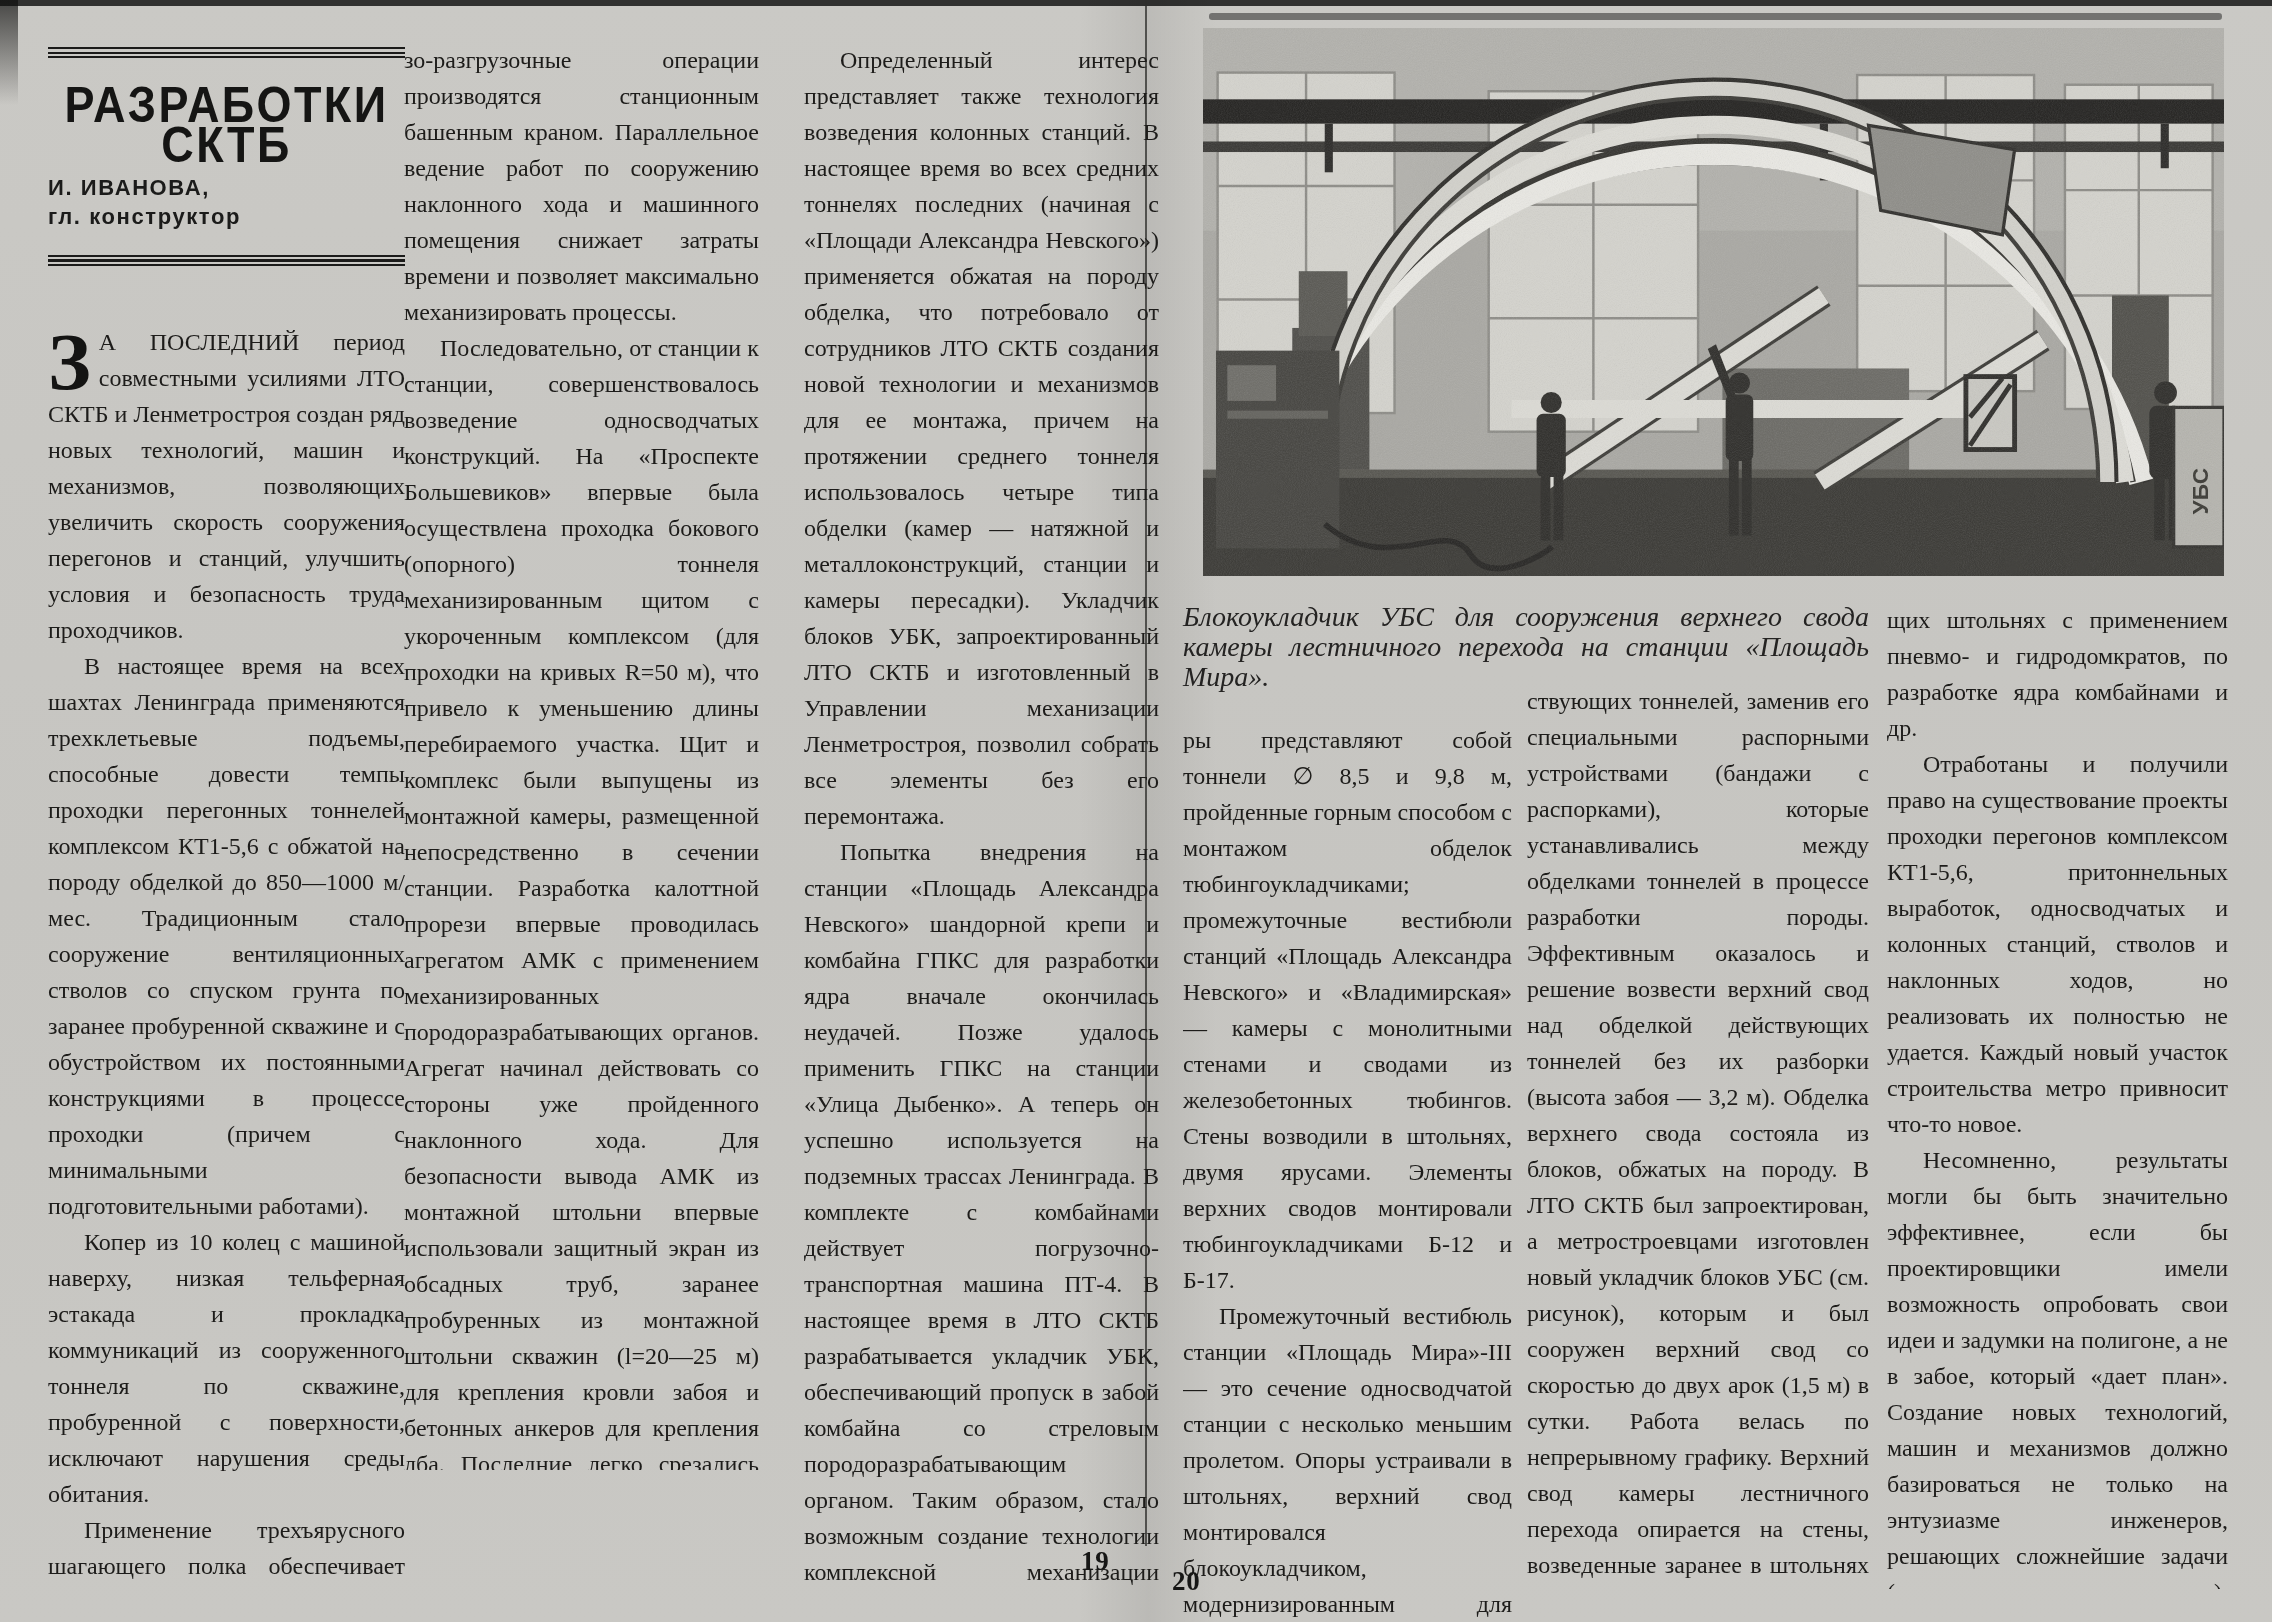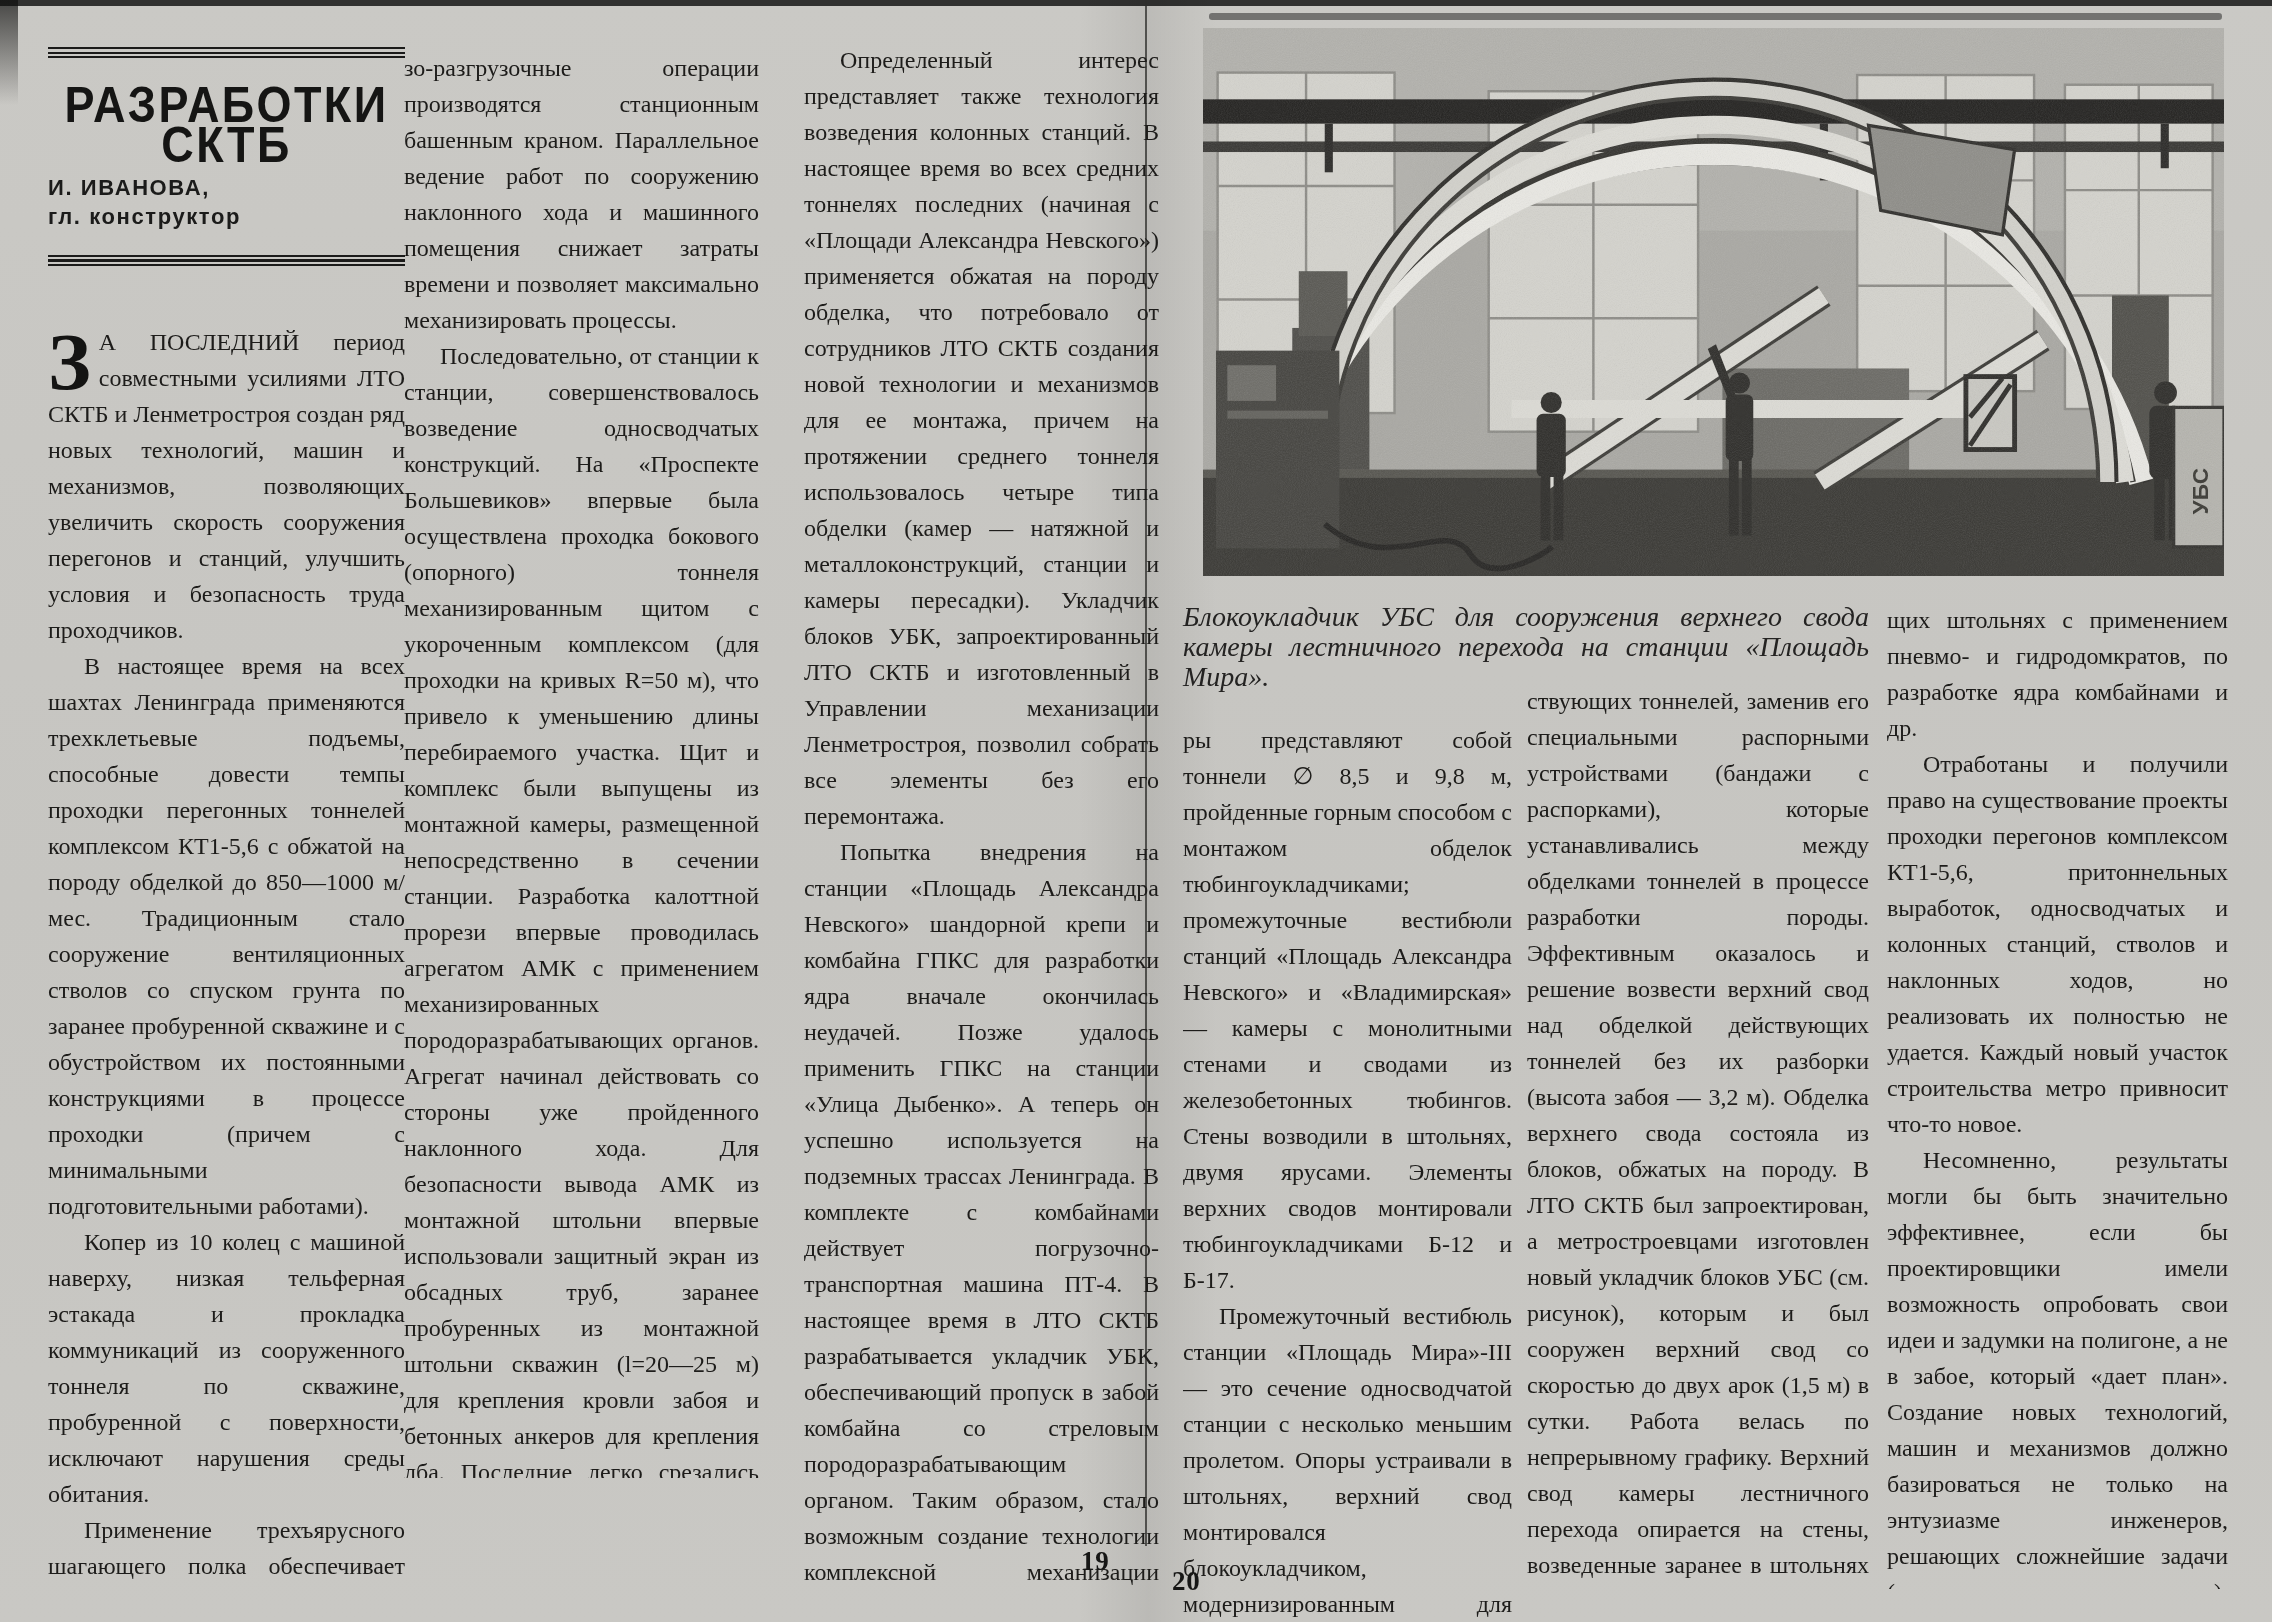--- a/index.html
+++ b/index.html
@@ -13,21 +13,21 @@
   .scan-smudge{position:absolute;left:1209px;top:13px;width:1013px;height:7.3px;background:#1c1c1b;opacity:.5;border-radius:3.2px;}
   .scan-corner{position:absolute;left:0;top:0;width:18px;height:105px;background:linear-gradient(180deg,rgba(15,15,14,.7),rgba(15,15,14,0));}
   .gutter{position:absolute;left:1145px;top:0;width:2.4px;height:1546px;background:#2e2d2b;opacity:.75;}
   .gutter-shade{position:absolute;left:1079px;top:0;width:138px;height:100%;
     background:linear-gradient(90deg,rgba(0,0,0,0) 0%,rgba(0,0,0,.07) 50%,rgba(0,0,0,0) 100%);}
   
   .col{position:absolute;overflow:hidden;text-align:justify;font-size:24px;line-height:36px;}
   .col p{margin:0;}
   .para.indent{text-indent:36px;}
   .col1{left:48px;top:47px;width:357px;height:1543px;}
-  .col2{left:404px;top:42px;width:355px;height:1428px;margin-top:8px;}
+  .col2{left:404px;top:42px;width:355px;height:1428px;}
   .col3{left:776px;top:42px;width:355px;height:1543px;margin-left:28px;}
   .colA{left:1183px;top:722px;width:329px;height:909px;}
   .colB{left:1527px;top:683px;width:342px;height:909px;}
   .colC{left:1887px;top:602px;width:341px;height:987px;}
   
   .rule3{height:11.4px;background:repeating-linear-gradient(180deg,#1b1b1a 0 2.4px,rgba(0,0,0,0) 2.4px 4.5px);background-size:100% 11.4px;background-repeat:no-repeat;}
   .rule3.r2{margin-top:24px;}
   .title{
     font-family:"Liberation Sans",sans-serif;font-weight:700;font-size:45px;letter-spacing:2.4px;
     text-align:center;margin:31px 0 11.4px 0;transform:scale(1,1.12);color:#151514;

